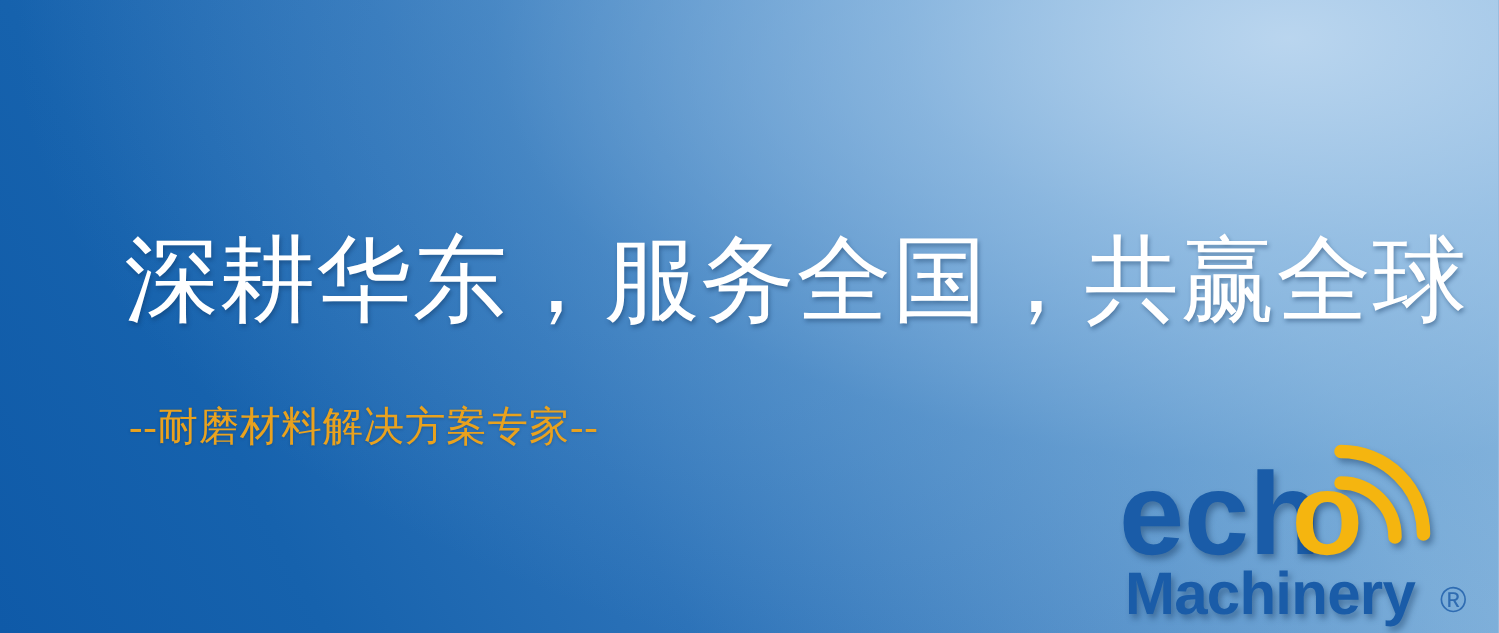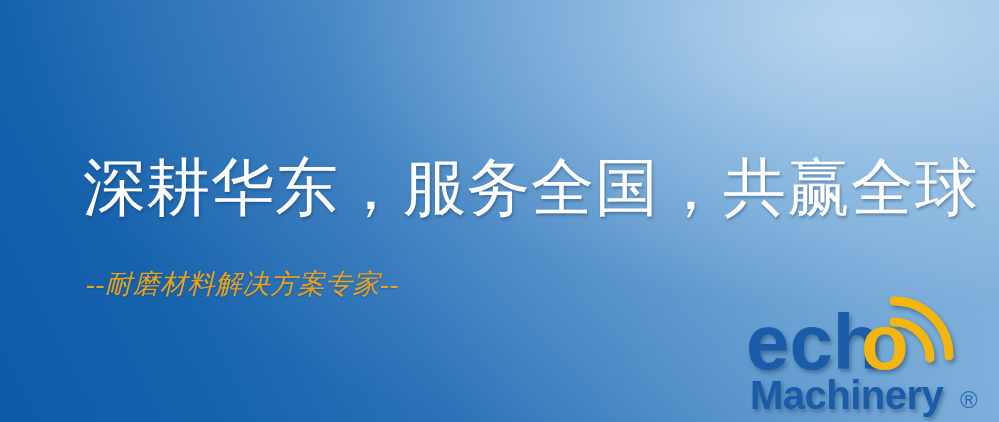--- a/index.html
+++ b/index.html
@@ -39,42 +39,41 @@
         rgba(110, 166, 214, 0.30) 45%,
         rgba(24, 98, 173, 0.00) 72%);
   }
 
   
   #headline {
     position: absolute;
     left: 83px;
     top: 152px;
     width: 860px;
-    font-family: Liberation Sans, sans-serif;
+    font-family: Liberation Serif, serif;
     font-size: 63px;
     line-height: 70px;
     letter-spacing: 1px;
     color: #ffffff;
     white-space: nowrap;
     text-shadow: 1px 2px 3px rgba(10, 45, 85, 0.38);
   }
 
   
   #subtitle {
     position: absolute;
     left: 86px;
     top: 268px;
     font-family: "Liberation Serif", "DejaVu Serif", serif;
     font-size: 27px;
     line-height: 32px;
     letter-spacing: 0.5px;
     color: #e9a21e;
     white-space: nowrap;
     text-shadow: 0 1px 2px rgba(10, 45, 85, 0.30);
-    font-style: italic;
   }
 
   
   #logo {
     position: absolute;
     left: 744px;
     top: 296px;
     width: 250px;
     height: 124px;
     text-align: right;

